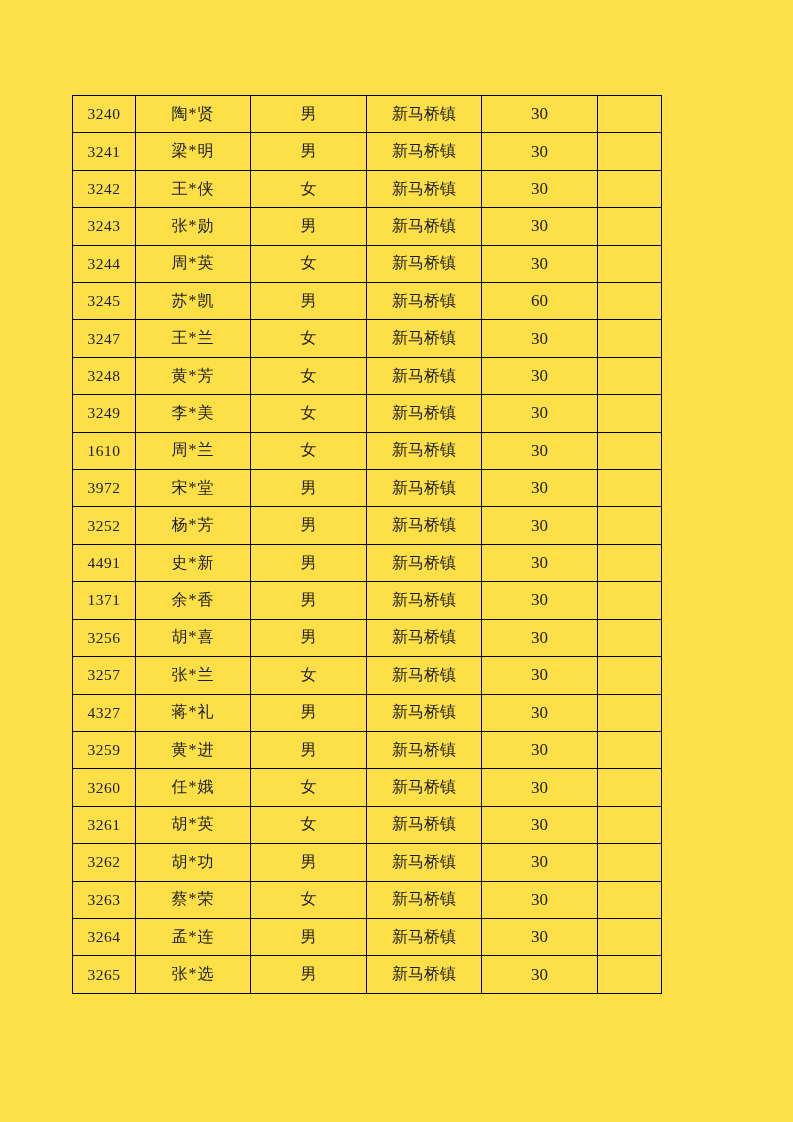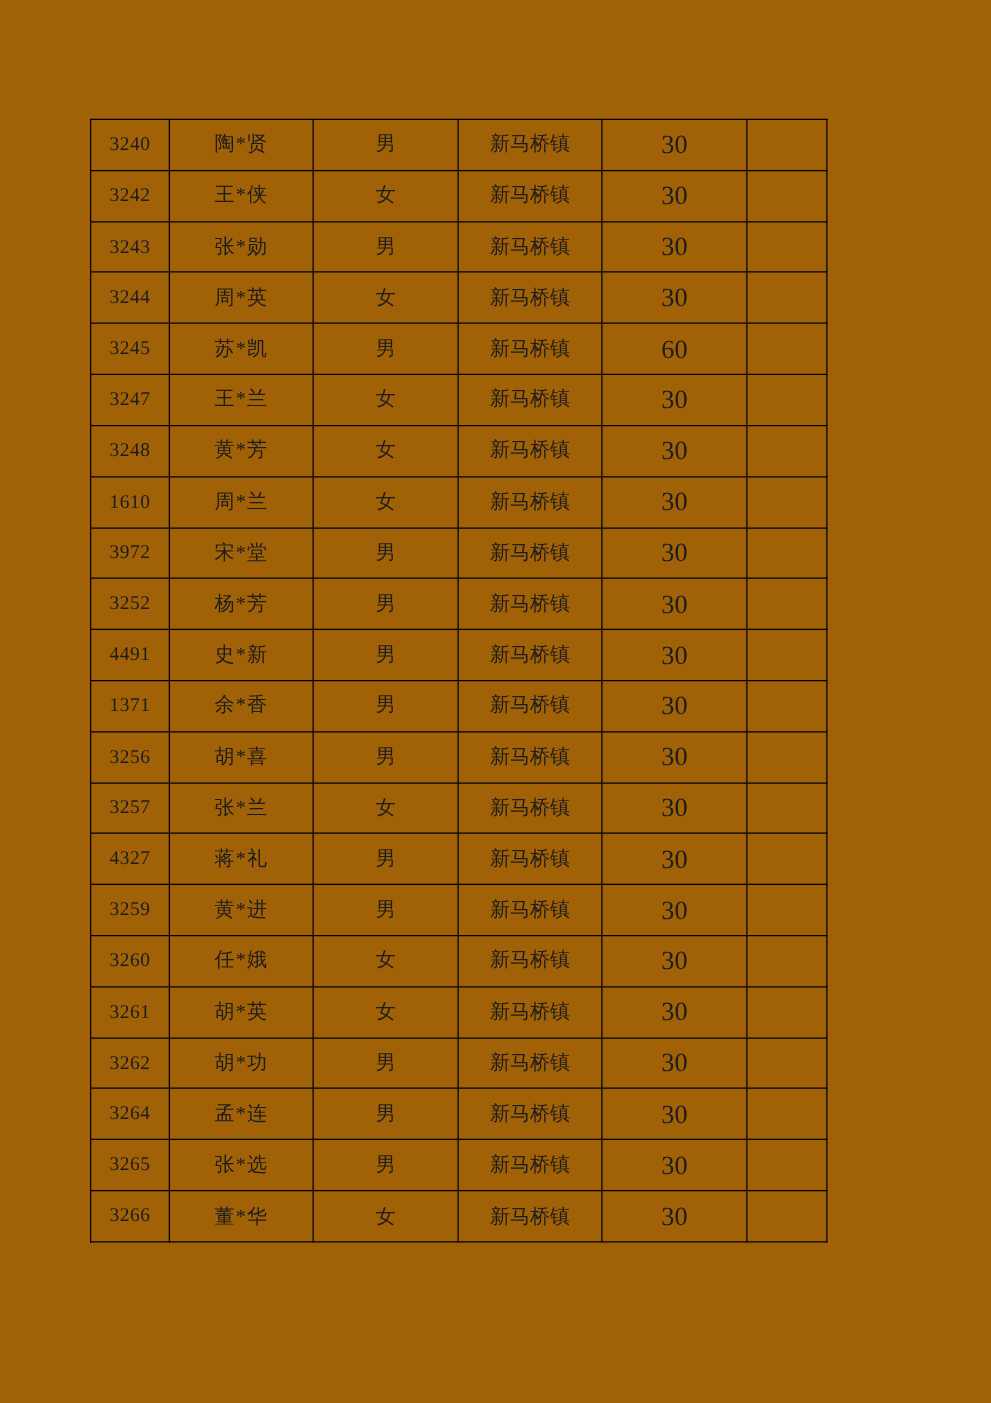--- a/index.html
+++ b/index.html
@@ -4,21 +4,21 @@
 <style>
   html, body {
     margin: 0;
     padding: 0;
     background: #ffffff;
   }
   .page {
     position: relative;
     width: 793px;
     height: 1122px;
-    background: #a16207;
+    background: #fde047;
     overflow: hidden;
     font-family: "Liberation Serif", "DejaVu Serif", serif;
   }
   table.data-table {
     position: absolute;
     left: 72px;
     top: 95px;
     width: 589px;
     height: 899px;
     border-collapse: collapse;
@@ -32,21 +32,21 @@
     color: #1c1c1c;
     padding: 0;
     overflow: hidden;
     white-space: nowrap;
   }
   table.data-table td.cell-id {
     font-size: 15.5px;
     letter-spacing: 0.5px;
   }
   table.data-table td.cell-amount {
-    font-size: 21px;
+    font-size: 17px;
   }
   table.data-table td.cell-name {
     letter-spacing: 1px;
   }
 </style>
 </head>
 <body>
 
 <div class="page">
   <table class="data-table">
@@ -61,20 +61,28 @@
     <tbody id="table-body">
         <tr>
           <td class="cell-id">3240</td>
           <td class="cell-name">陶*贤</td>
           <td class="cell-gender">男</td>
           <td class="cell-town">新马桥镇</td>
           <td class="cell-amount">30</td>
           <td class="cell-note"></td>
         </tr>
         <tr>
+          <td class="cell-id">3241</td>
+          <td class="cell-name">梁*明</td>
+          <td class="cell-gender">男</td>
+          <td class="cell-town">新马桥镇</td>
+          <td class="cell-amount">30</td>
+          <td class="cell-note"></td>
+        </tr>
+        <tr>
           <td class="cell-id">3242</td>
           <td class="cell-name">王*侠</td>
           <td class="cell-gender">女</td>
           <td class="cell-town">新马桥镇</td>
           <td class="cell-amount">30</td>
           <td class="cell-note"></td>
         </tr>
         <tr>
           <td class="cell-id">3243</td>
           <td class="cell-name">张*勋</td>
@@ -109,20 +117,28 @@
         </tr>
         <tr>
           <td class="cell-id">3248</td>
           <td class="cell-name">黄*芳</td>
           <td class="cell-gender">女</td>
           <td class="cell-town">新马桥镇</td>
           <td class="cell-amount">30</td>
           <td class="cell-note"></td>
         </tr>
         <tr>
+          <td class="cell-id">3249</td>
+          <td class="cell-name">李*美</td>
+          <td class="cell-gender">女</td>
+          <td class="cell-town">新马桥镇</td>
+          <td class="cell-amount">30</td>
+          <td class="cell-note"></td>
+        </tr>
+        <tr>
           <td class="cell-id">1610</td>
           <td class="cell-name">周*兰</td>
           <td class="cell-gender">女</td>
           <td class="cell-town">新马桥镇</td>
           <td class="cell-amount">30</td>
           <td class="cell-note"></td>
         </tr>
         <tr>
           <td class="cell-id">3972</td>
           <td class="cell-name">宋*堂</td>
@@ -205,38 +221,38 @@
         </tr>
         <tr>
           <td class="cell-id">3262</td>
           <td class="cell-name">胡*功</td>
           <td class="cell-gender">男</td>
           <td class="cell-town">新马桥镇</td>
           <td class="cell-amount">30</td>
           <td class="cell-note"></td>
         </tr>
         <tr>
+          <td class="cell-id">3263</td>
+          <td class="cell-name">蔡*荣</td>
+          <td class="cell-gender">女</td>
+          <td class="cell-town">新马桥镇</td>
+          <td class="cell-amount">30</td>
+          <td class="cell-note"></td>
+        </tr>
+        <tr>
           <td class="cell-id">3264</td>
           <td class="cell-name">孟*连</td>
           <td class="cell-gender">男</td>
           <td class="cell-town">新马桥镇</td>
           <td class="cell-amount">30</td>
           <td class="cell-note"></td>
         </tr>
         <tr>
           <td class="cell-id">3265</td>
           <td class="cell-name">张*选</td>
           <td class="cell-gender">男</td>
-          <td class="cell-town">新马桥镇</td>
-          <td class="cell-amount">30</td>
-          <td class="cell-note"></td>
-        </tr>
-        <tr>
-          <td class="cell-id">3266</td>
-          <td class="cell-name">董*华</td>
-          <td class="cell-gender">女</td>
           <td class="cell-town">新马桥镇</td>
           <td class="cell-amount">30</td>
           <td class="cell-note"></td>
         </tr>
       </tbody>
   </table>
 </div>
 
 </body></html>

